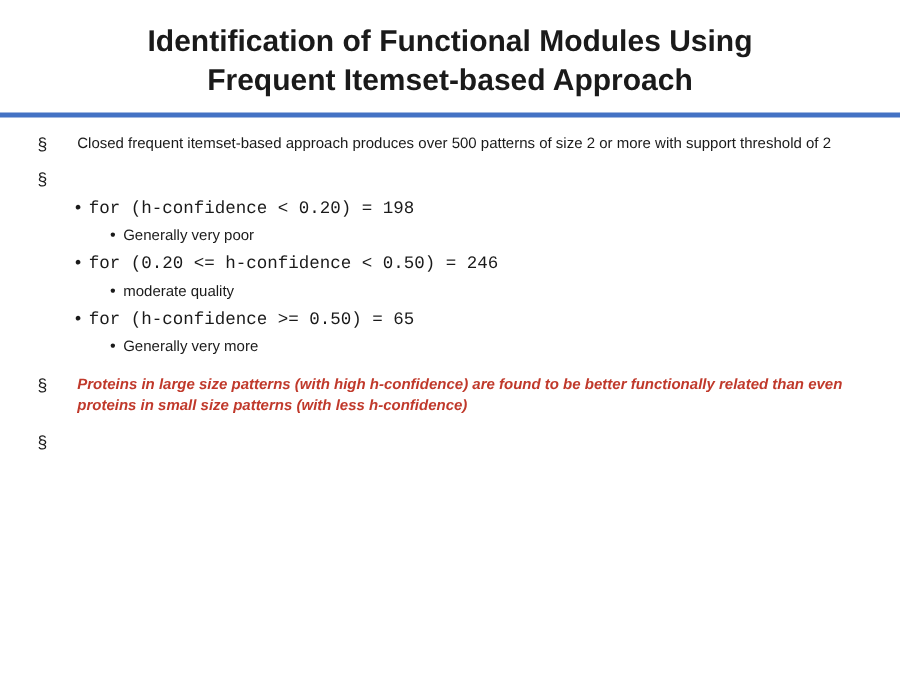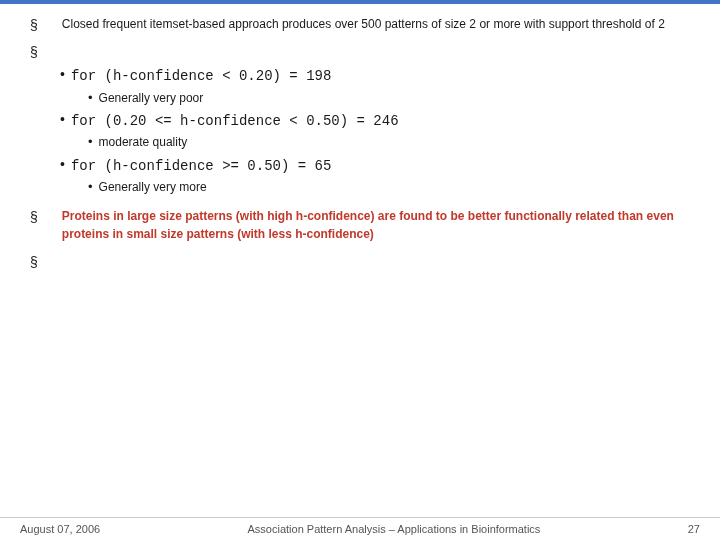--- a/index.html
+++ b/index.html
@@ -124,20 +124,21 @@
 
     .sub-sub-bullet-text {
       font-size: 12px;
       line-height: 1.45;
       color: #1a1a1a;
     }
 
     .highlight-text {
       font-weight: bold;
       color: #c0392b;
+      font-style: italic;
     }
 
     .bottom-bar {
       border-top: 1px solid #cccccc;
       padding: 5px 20px;
       display: flex;
       justify-content: space-between;
       align-items: center;
       font-size: 11px;
       color: #555555;
@@ -156,20 +157,26 @@
 
     .bottom-right {
       font-size: 11px;
       color: #555;
     }
   </style>
 </head>
 <body>
 
 <div class="slide-container">
+  <div class="title-area">
+    <div class="title-text">
+      <span>Identification of Functional Modules Using</span><br>
+      <span>Frequent Itemset-based Approach</span>
+    </div>
+  </div>
   <div class="top-border"></div>
 
   <div class="content-area">
 
     <div class="bullet-section">
       <div class="bullet-main">
         <span class="bullet-symbol">§</span>
         <span class="bullet-text">Closed frequent itemset-based approach produces over 500 patterns of size 2 or more with support threshold of 2</span>
       </div>
     </div>
@@ -224,18 +231,13 @@
     </div>
 
     <div class="bullet-section">
       <div class="bullet-main">
         <span class="bullet-symbol">§</span>
       </div>
     </div>
 
   </div>
 
-  <div class="bottom-bar">
-    <span class="bottom-left">August 07, 2006</span>
-    <span class="bottom-center">Association Pattern Analysis – Applications in Bioinformatics</span>
-    <span class="bottom-right">27</span>
-  </div>
 </div>
 
 </body></html>

